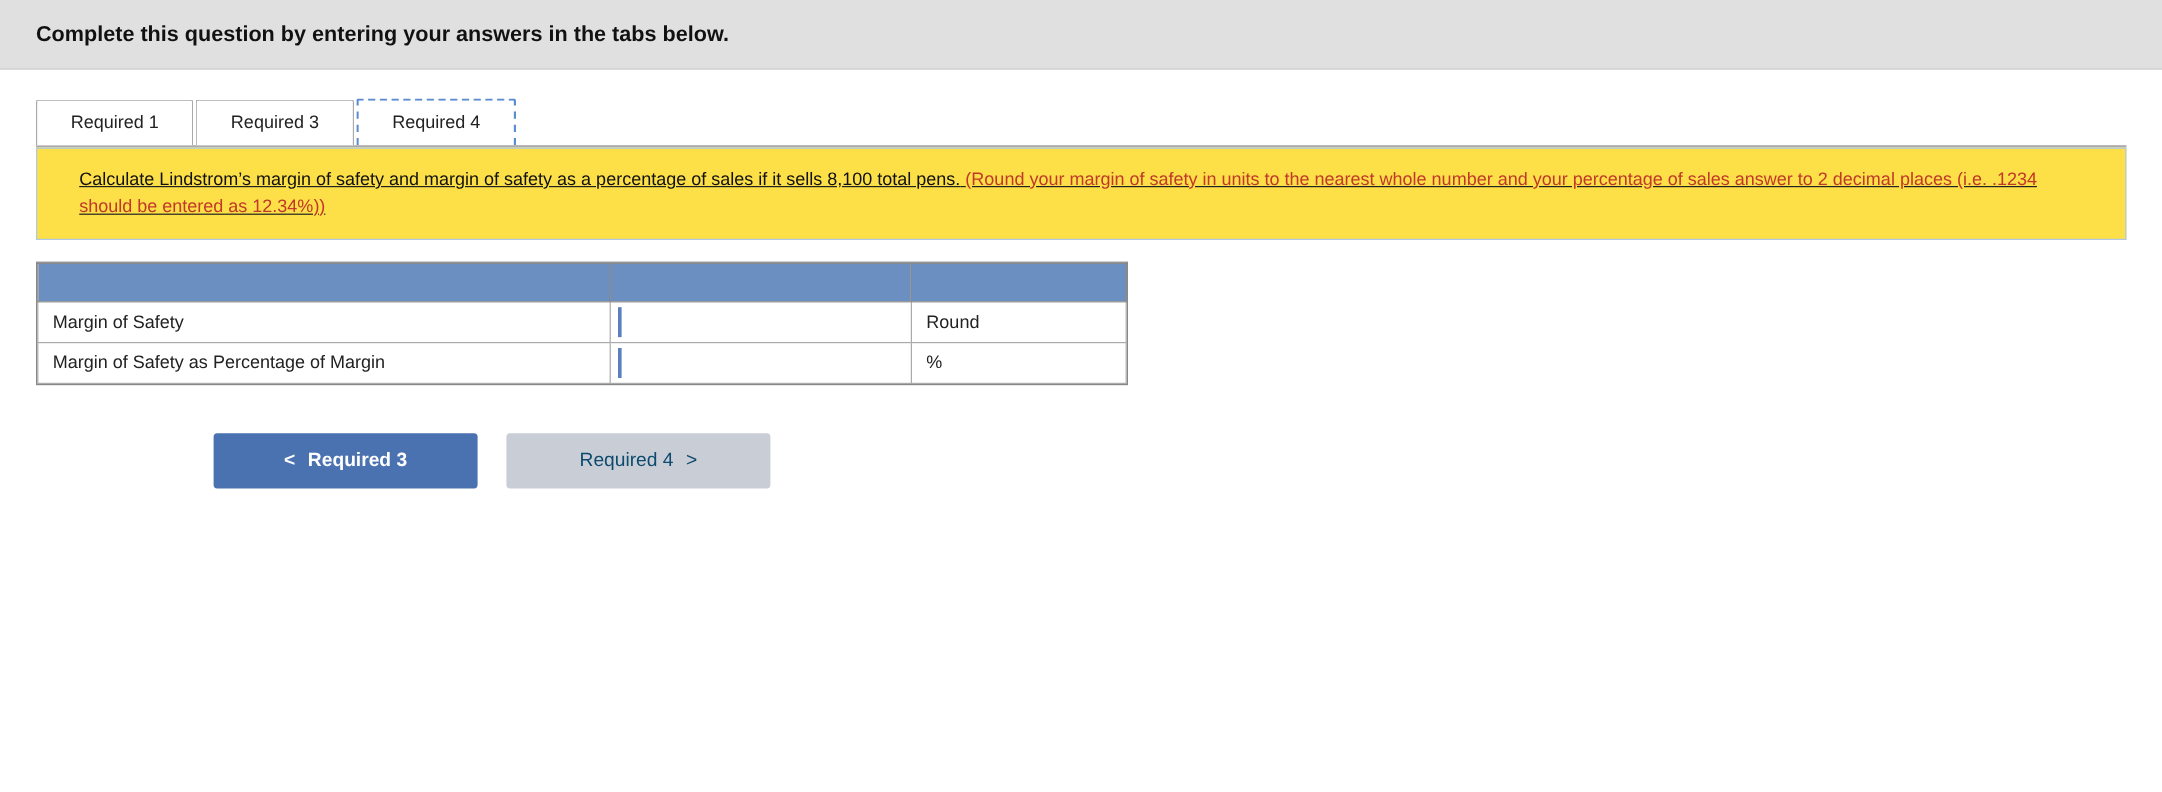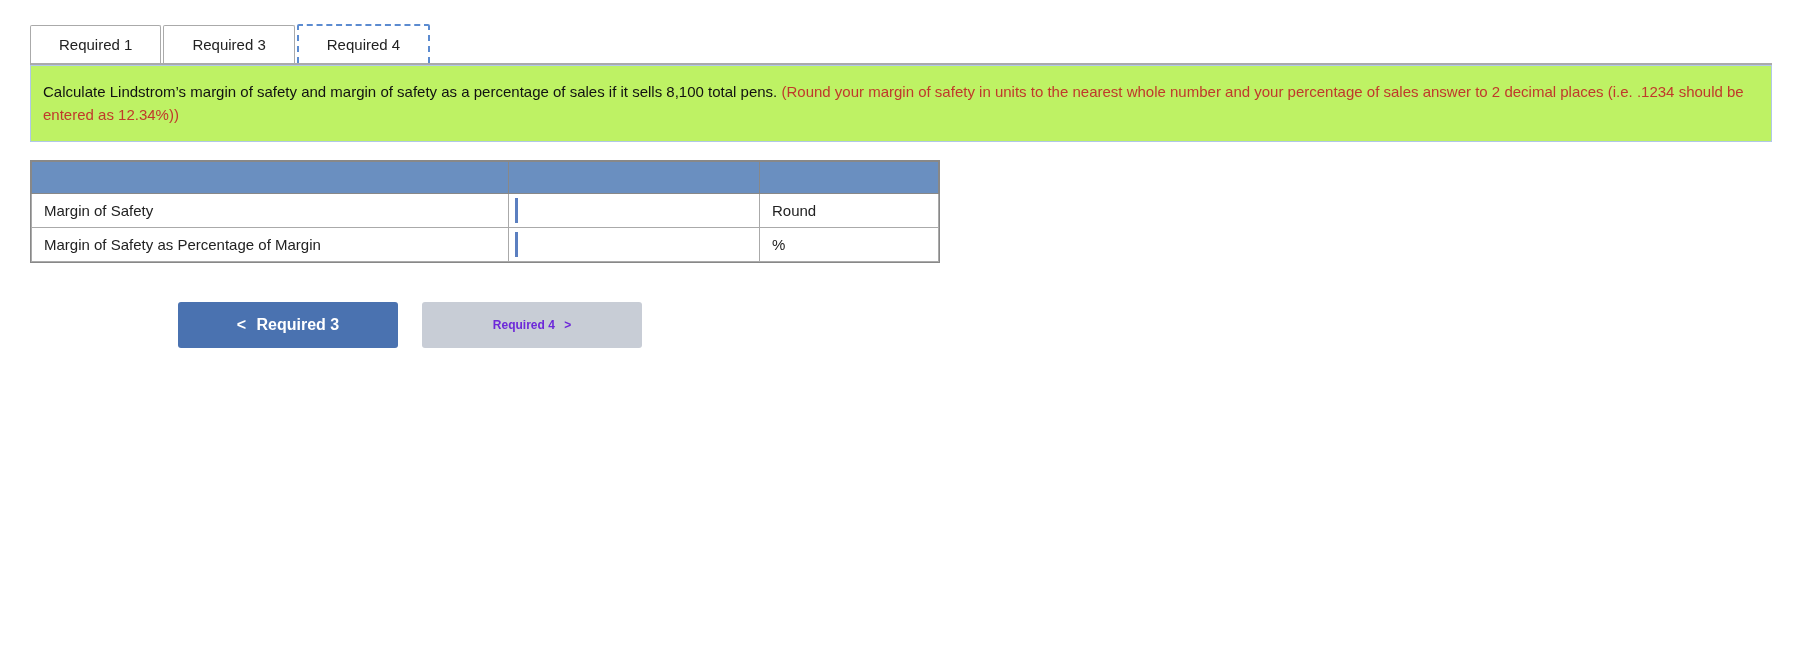--- a/index.html
+++ b/index.html
@@ -63,27 +63,28 @@
       border: 2px dashed #5b8bd0;
       border-bottom: none;
       background: #fff;
       padding: 10px 28px;
       font-size: 15px;
       color: #222;
     }
 
     
     .instruction-box {
-      background: #bef264;
+      background: #fde047;
       border: 1px solid #b0c8e8;
-      padding: 14px 12px;
+      padding: 14px 35px;
       margin-top: 0;
       margin-bottom: 18px;
       font-size: 15px;
       line-height: 1.55;
+      text-decoration: underline;
     }
     .instruction-box .black-text {
       color: #111;
     }
     .instruction-box .red-text {
       color: #c0392b;
     }
 
     
     .table-wrapper {
@@ -153,37 +154,40 @@
       border: none;
       padding: 14px 44px;
       font-size: 16px;
       font-weight: bold;
       cursor: pointer;
       border-radius: 3px;
       min-width: 220px;
     }
     .btn-next {
       background: #c8cdd6;
-      color: #6d28d9;
+      color: #0c4a6e;
       border: none;
       padding: 14px 44px;
-      font-size: 12px;
-      font-weight: bold;
+      font-size: 16px;
+      font-weight: normal;
       cursor: pointer;
       border-radius: 3px;
       min-width: 220px;
     }
     .btn-prev .arrow { margin-right: 6px; }
     .btn-next .arrow { margin-left: 6px; }
   </style>
 </head>
 <body>
 
 <div class="page-wrapper">
 
+  <div class="header-bar">
+    <span class="header-text">Complete this question by entering your answers in the tabs below.</span>
+  </div>
 
   <div class="main-content">
 
     
     <div class="tabs-row">
       <div class="tab">
         <span>Required 1</span>
       </div>
       <div class="tab">
         <span>Required 3</span>

